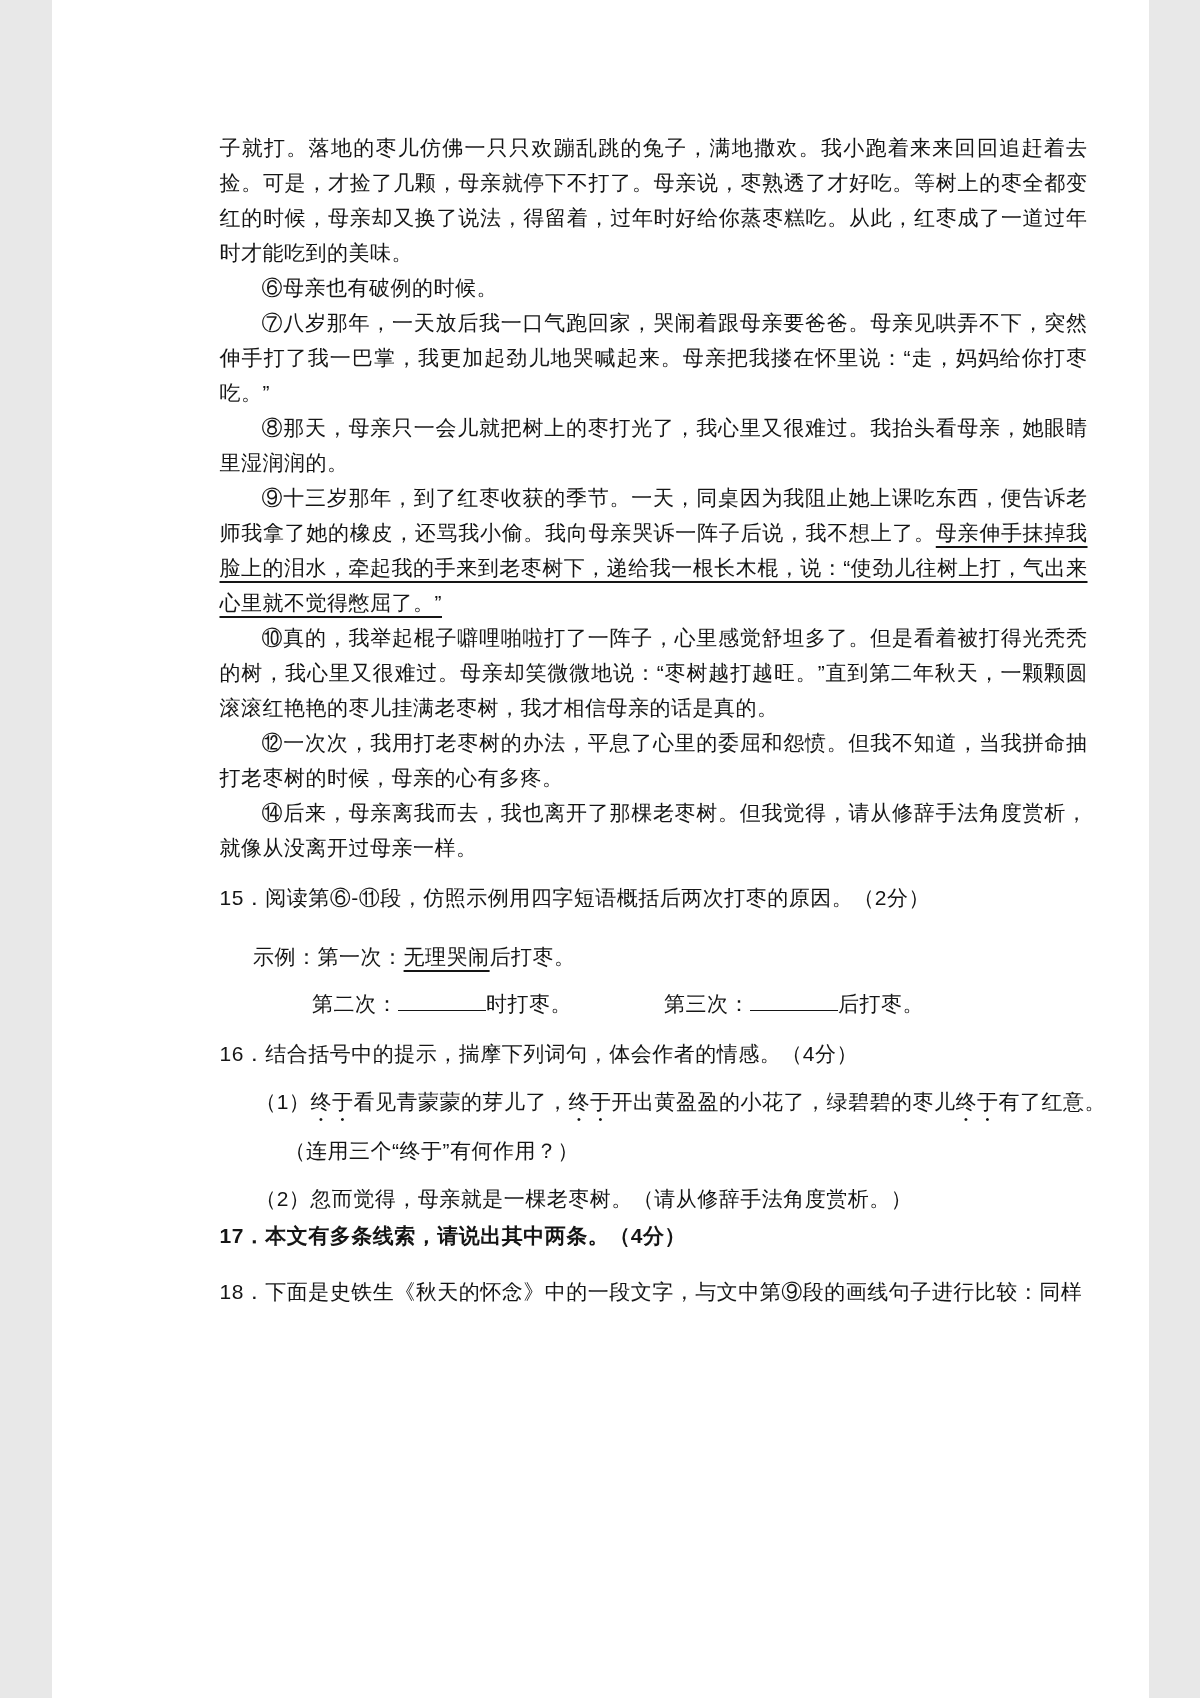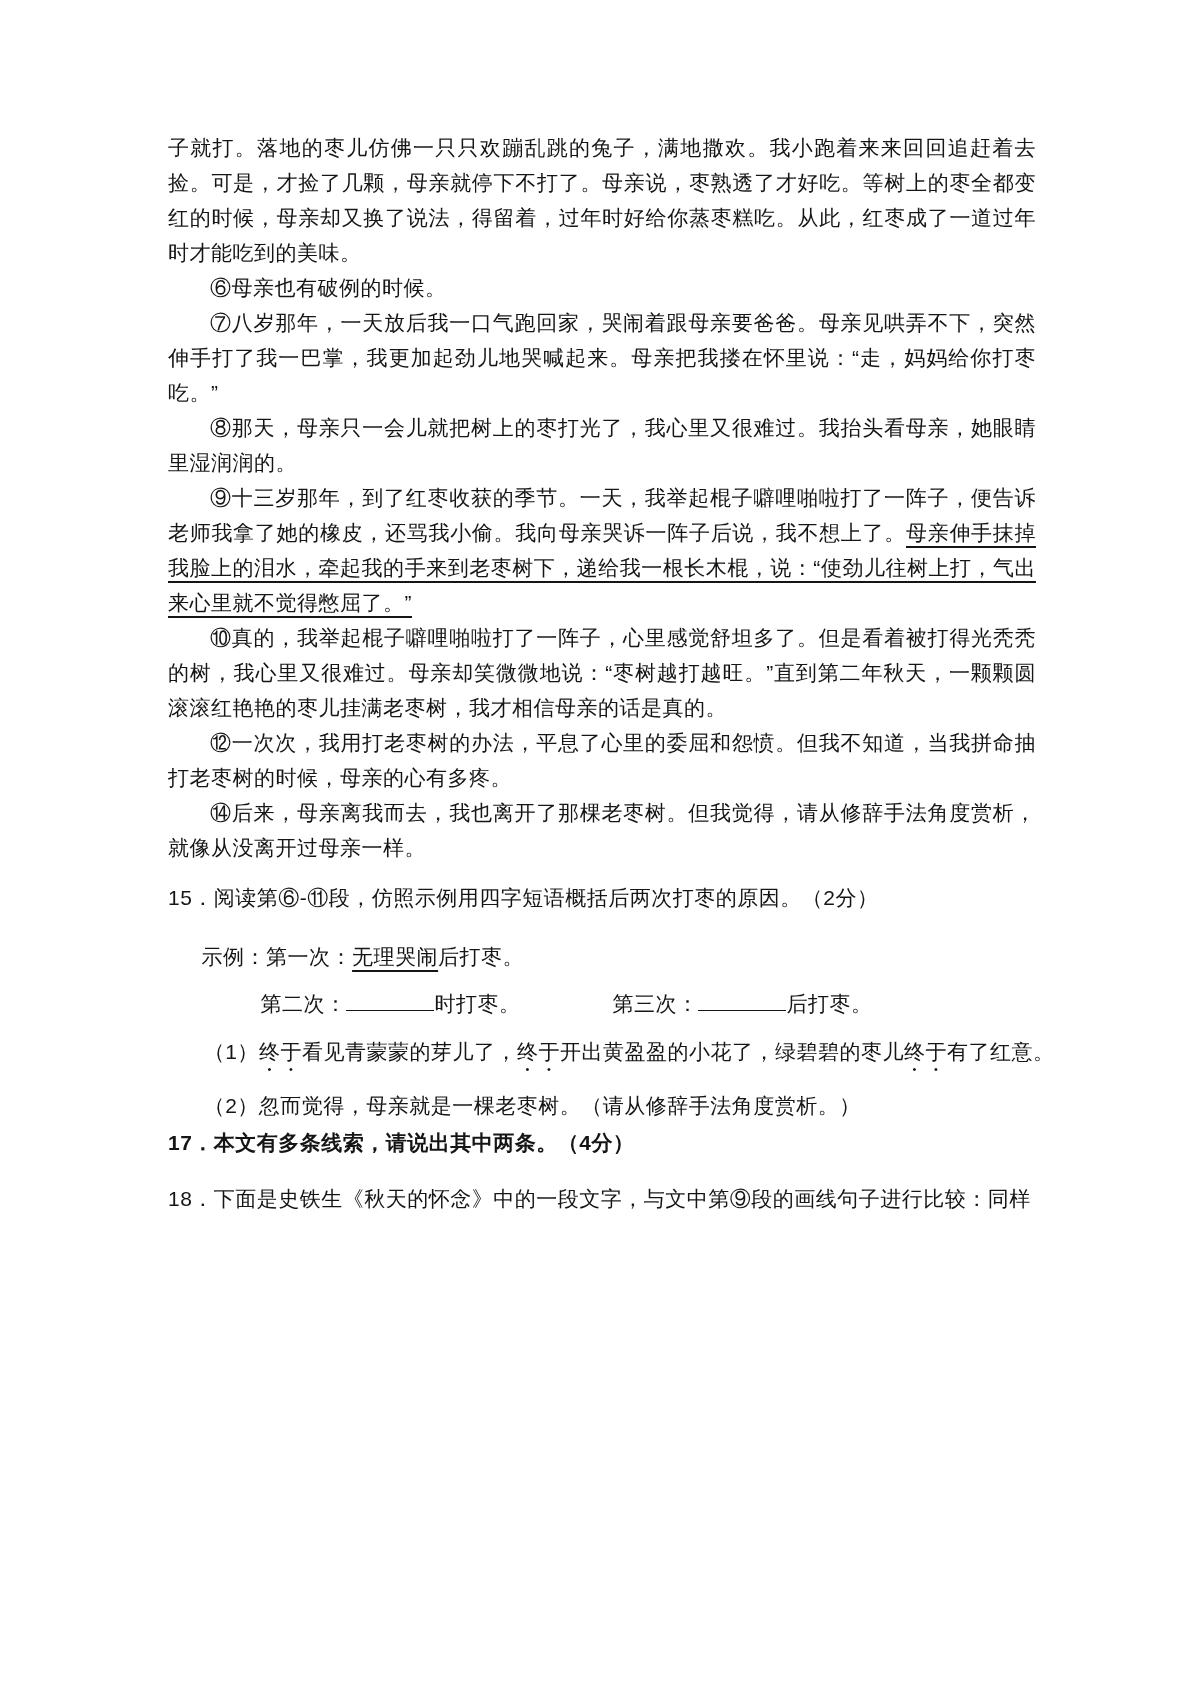--- a/index.html
+++ b/index.html
@@ -1,18 +1,18 @@
 <!DOCTYPE html>
 <html><head>
 <meta charset="utf-8">
 <style>
   html, body { margin: 0; padding: 0; background: #e8e8e8; }
   .page {
     position: relative;
-    width: 1200px;
+    width: 1097px;
     height: 1698px;
     margin: 0 auto;
     background: #ffffff;
     box-sizing: border-box;
     padding: 130px 165px 0 168px;
     font-family: "Liberation Sans", sans-serif;
     color: #151515;
     overflow: hidden;
   }
   .content {
@@ -69,39 +69,41 @@
   <div class="content">
 
     <p class="para first">子就打。落地的枣儿仿佛一只只欢蹦乱跳的兔子，满地撒欢。我小跑着来来回回追赶着去捡。可是，才捡了几颗，母亲就停下不打了。母亲说，枣熟透了才好吃。等树上的枣全都变红的时候，母亲却又换了说法，得留着，过年时好给你蒸枣糕吃。从此，红枣成了一道过年时才能吃到的美味。</p>
 
     <p class="para">⑥母亲也有破例的时候。</p>
 
     <p class="para">⑦八岁那年，一天放后我一口气跑回家，哭闹着跟母亲要爸爸。母亲见哄弄不下，突然伸手打了我一巴掌，我更加起劲儿地哭喊起来。母亲把我搂在怀里说：“走，妈妈给你打枣吃。”</p>
 
     <p class="para">⑧那天，母亲只一会儿就把树上的枣打光了，我心里又很难过。我抬头看母亲，她眼睛里湿润润的。</p>
 
-    <p class="para"><span>⑨十三岁那年，到了红枣收获的季节。一天，我举起棍子噼哩啪啦打了一阵子，便告诉老师我拿了她的橡皮，还骂我小偷。我向母亲哭诉一阵子后说，我不想上了。</span><span class="u-line">母亲伸手抹掉我脸上的泪水，牵起我的手来到老枣树下，递给我一根长木棍，说：“使劲儿往树上打，气出来心里就不觉得憋屈了。”</span></p>
+    <p class="para"><span>⑨十三岁那年，到了红枣收获的季节。一天，同桌因为我阻止她上课吃东西，便告诉老师我拿了她的橡皮，还骂我小偷。我向母亲哭诉一阵子后说，我不想上了。</span><span class="u-line">母亲伸手抹掉我脸上的泪水，牵起我的手来到老枣树下，递给我一根长木棍，说：“使劲儿往树上打，气出来心里就不觉得憋屈了。”</span></p>
 
     <p class="para">⑩真的，我举起棍子噼哩啪啦打了一阵子，心里感觉舒坦多了。但是看着被打得光秃秃的树，我心里又很难过。母亲却笑微微地说：“枣树越打越旺。”直到第二年秋天，一颗颗圆滚滚红艳艳的枣儿挂满老枣树，我才相信母亲的话是真的。</p>
 
 
     <p class="para">⑫一次次，我用打老枣树的办法，平息了心里的委屈和怨愤。但我不知道，当我拼命抽打老枣树的时候，母亲的心有多疼。</p>
 
 
     <p class="para">⑭后来，母亲离我而去，我也离开了那棵老枣树。但我觉得，请从修辞手法角度赏析，就像从没离开过母亲一样。</p>
 
 
     <div>
       <p class="q-stem">15．阅读第⑥-⑪段，仿照示例用四字短语概括后两次打枣的原因。（2分）</p>
       <p class="q-example"><span>示例：第一次：</span><span class="u-line">无理哭闹</span><span>后打枣。</span></p>
       <p class="q-blanks one-line"><span>第二次：</span><span class="blank"></span><span>时打枣。</span><span class="blank-gap"></span><span>第三次：</span><span class="blank"></span><span>后打枣。</span></p>
     </div>
 
     <div>
+      <p class="q-stem">16．结合括号中的提示，揣摩下列词句，体会作者的情感。（4分）</p>
       <p class="q-item one-line"><span>（1）</span><span class="em-dots">终于</span><span>看见青蒙蒙的芽儿了，</span><span class="em-dots">终于</span><span>开出黄盈盈的小花了，绿碧碧的枣儿</span><span class="em-dots">终于</span><span>有了红意。</span></p>
+      <p class="q-hint">（连用三个“终于”有何作用？）</p>
       <p class="q-item">（2）忽而觉得，母亲就是一棵老枣树。（请从修辞手法角度赏析。）</p>
     </div>
 
     <div>
       <p class="q-stem q17">17．本文有多条线索，请说出其中两条。（4分）</p>
     </div>
 
     <div>
       <p class="q-stem q18 one-line">18．下面是史铁生《秋天的怀念》中的一段文字，与文中第⑨段的画线句子进行比较：同样</p>
     </div>

